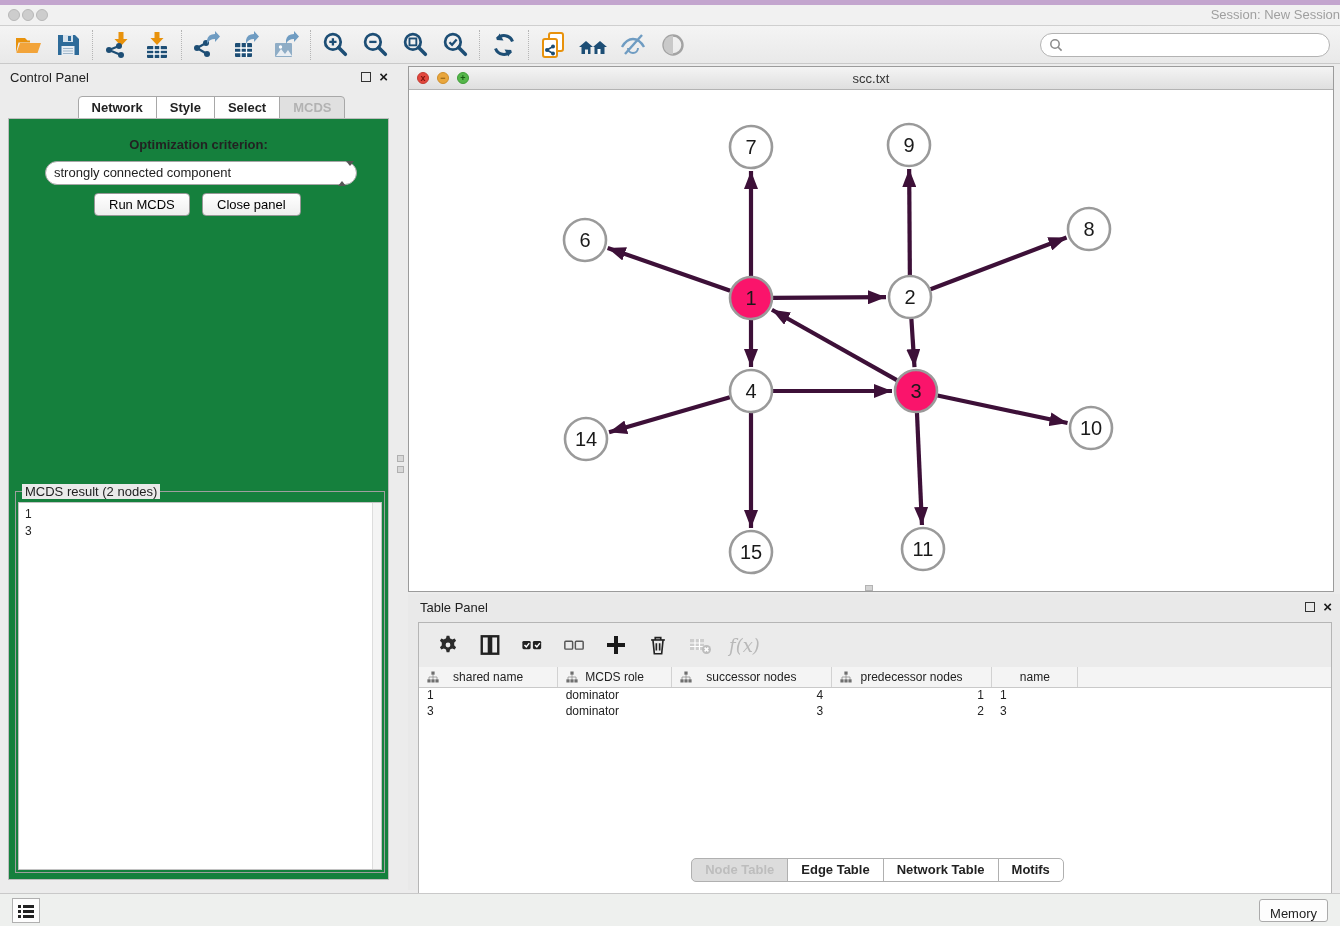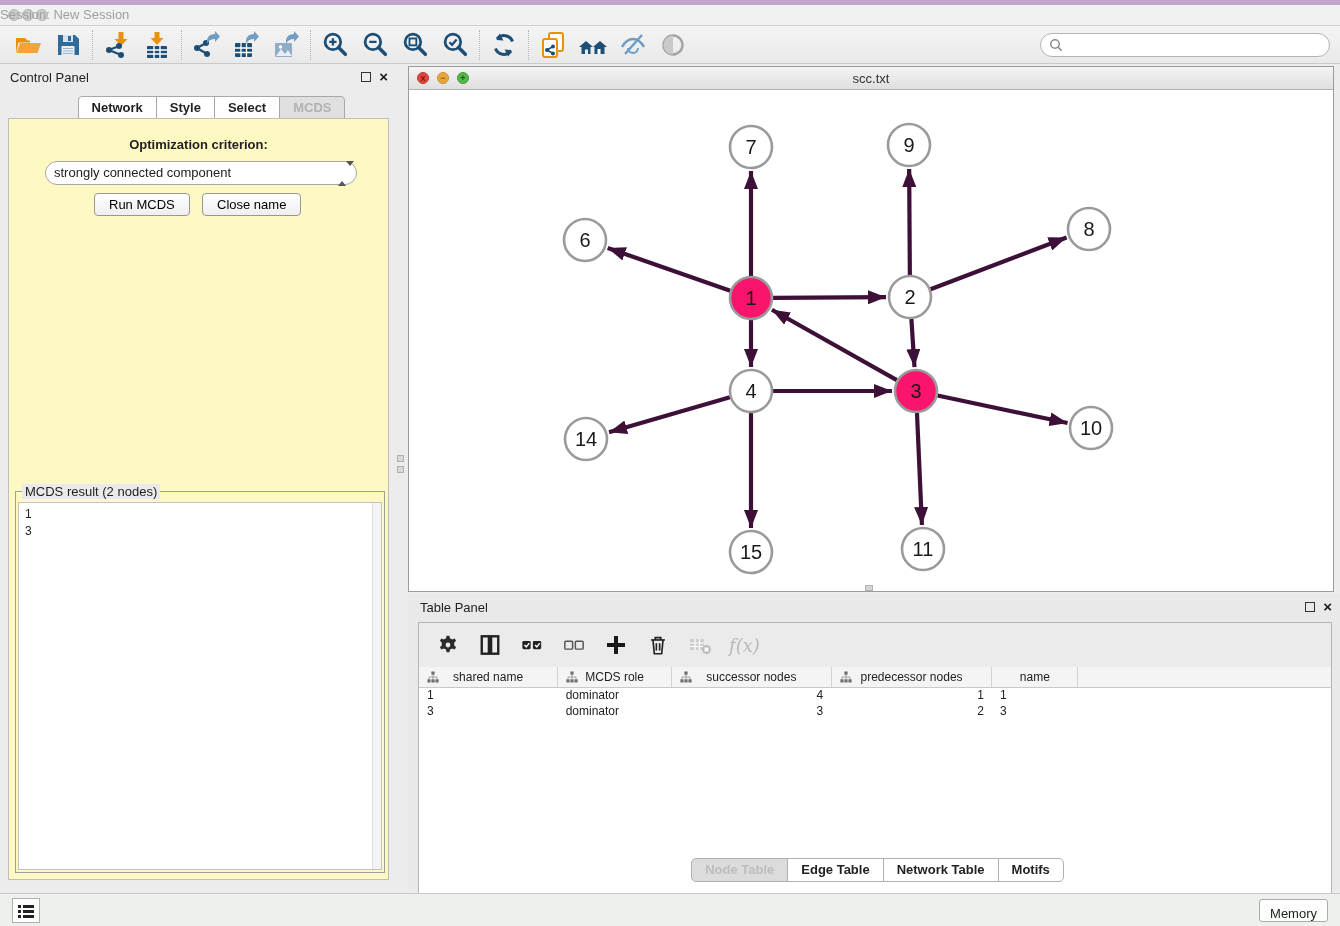--- a/index.html
+++ b/index.html
@@ -3,41 +3,41 @@
 <meta charset="utf-8">
 <style>
   * { margin:0; padding:0; box-sizing:border-box; }
   html,body { width:1340px; height:926px; }
   body { font-family:"Liberation Sans", sans-serif; font-size:13px; color:#222; background:#ececec; position:relative; overflow:hidden; }
 
   
   #titlebar { position:absolute; left:0; top:0; width:1340px; height:26px; background:#f1f1f1; border-top:5px solid #c3a5ce; border-bottom:1px solid #cfcfcf; }
   .traffic-inactive { position:absolute; top:4px; width:12px; height:12px; border-radius:50%; background:#cdcdcd; border:1px solid #b8b8b8; }
   #titlebar .t1 { left:8px; } #titlebar .t2 { left:22px; } #titlebar .t3 { left:36px; }
-  #titlebar .title { position:absolute; left:0; right:0; top:2px; text-align:left; color:#9f9f9f; }
+  #titlebar .title { position:absolute; left:0; right:0; top:2px; text-align:right; color:#9f9f9f; }
 
   
   #toolbar { position:absolute; left:0; top:26px; width:1340px; height:38px; background:linear-gradient(#f4f4f4,#e9e9e9); border-bottom:1px solid #c9c9c9; display:flex; align-items:center; padding-left:8px; }
   .tb-btn { width:40px; height:32px; display:flex; align-items:center; justify-content:center; cursor:pointer; }
   .tb-sep { width:1px; height:30px; border-left:1px dotted #b5b5b5; margin:0 4px; }
   #search-box { position:absolute; right:10px; top:7px; width:290px; height:24px; background:#fff; border:1px solid #b3b3b3; border-radius:12px; display:flex; align-items:center; padding-left:8px; }
   #search-box input { border:none; outline:none; flex:1; font-size:12px; background:transparent; margin-left:4px; }
 
   
   #control-panel { position:absolute; left:0; top:64px; width:396px; height:826px; background:#ececec; }
   #cp-header { position:relative; height:28px; padding:6px 10px 0; }
   .win-icons { position:absolute; right:8px; top:7px; display:flex; gap:8px; align-items:center; }
   .float-icon { width:10px; height:10px; border:1.6px solid #333; display:inline-block; cursor:pointer; }
   .close-icon { font-weight:bold; font-size:15px; line-height:11px; color:#1a1a1a; cursor:pointer; }
   #cp-tabs { position:absolute; left:0; right:0; top:32px; height:23px; text-align:center; }
   .cp-tab { display:inline-block; padding:3px 13px 4px; background:#fff; border:1px solid #a8a8a8; margin-left:-1px; font-weight:bold; font-size:13px; cursor:pointer; position:relative; }
   .cp-tab:first-child { border-radius:4px 0 0 0;margin-left:27px; }
   .cp-tab:last-child { border-radius:0 4px 0 0; }
   .cp-tab.active { background:#e0e0e0; color:#b2b2b2; }
-  #cp-inset { position:absolute; left:8px; right:7px; top:54px; bottom:10px; background:#fef9c3; border:1px solid #bdbdbd;text-decoration:underline; }
+  #cp-inset { position:absolute; left:8px; right:7px; top:54px; bottom:10px; background:#15803d; border:1px solid #bdbdbd;text-decoration:underline; }
   #opt-label { position:absolute; top:18px; left:0; right:0; text-align:center; font-weight:bold; }
   #criterion-select { position:absolute; top:42px; left:36px; width:312px; height:24px; background:#fff; border:1px solid #a6a6a6; border-radius:12px; padding:3px 8px; cursor:pointer; }
   #criterion-select .stepper { position:absolute; right:5px; top:4px; width:13px; height:16px; }
   .tri-up { width:0; height:0; border-left:4px solid transparent; border-right:4px solid transparent; border-bottom:5px solid #555; margin:1px auto 2px; }
   .tri-dn { width:0; height:0; border-left:4px solid transparent; border-right:4px solid transparent; border-top:5px solid #555; margin:0 auto; }
   .cp-btn { position:absolute; top:74px; height:23px; background:linear-gradient(#ffffff,#efefef); border:1px solid #979797; border-radius:4px; font-size:13px; font-family:inherit; cursor:pointer; padding:0 14px; }
   #run-btn { left:85px; }
   #closepanel-btn { left:193px; }
   #result-fieldset { position:absolute; left:6px; top:372px; width:370px; height:382px; border:1px solid #9f9f9f; }
   #result-legend { position:absolute; top:-8px; left:6px; background:#eaeaea; padding:0 3px; font-size:13px; }
@@ -250,21 +250,21 @@
     </span>
   </div>
   <div id="cp-tabs"><span class="cp-tab">Network</span><span class="cp-tab">Style</span><span class="cp-tab">Select</span><span class="cp-tab active">MCDS</span></div>
   <div id="cp-inset">
     <div id="opt-label">Optimization criterion:</div>
     <div id="criterion-select">
       <span>strongly connected component</span>
       <span class="stepper"><span class="tri-up"></span><span class="tri-dn"></span></span>
     </div>
     <button class="cp-btn" id="run-btn">Run MCDS</button>
-    <button class="cp-btn" id="closepanel-btn">Close name</button>
+    <button class="cp-btn" id="closepanel-btn">Close panel</button>
     <div id="result-fieldset">
       <span id="result-legend">MCDS result (2 nodes)</span>
       <div id="result-box">
         <div id="result-lines">1
 3</div>
         <div id="result-scroll"></div>
       </div>
     </div>
   </div>
 </div>

